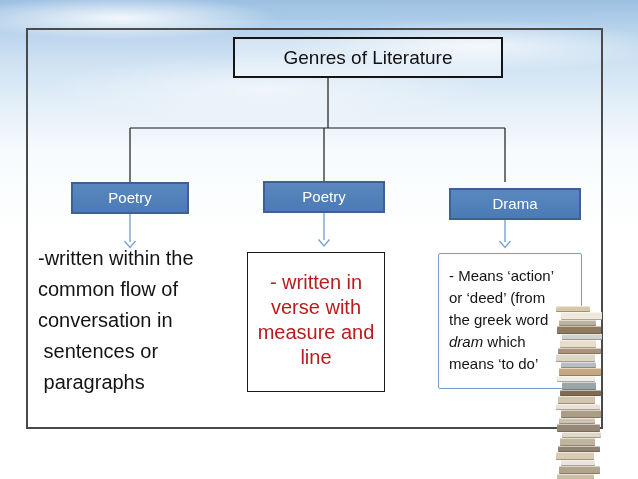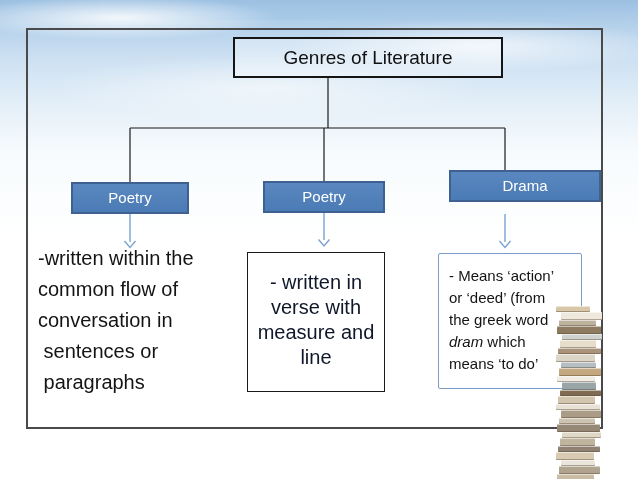--- a/index.html
+++ b/index.html
@@ -37,31 +37,31 @@
   svg.connectors { position:absolute; left:0; top:0; width:638px; height:479px; pointer-events:none; }
 
   .node {
     position:absolute; height:32px;
     background:linear-gradient(180deg,#5a87bf,#4b7bb5);
     border:2px solid #3e6191; color:#ffffff;
     text-align:center; line-height:28px; font-size:15px;
   }
   .node.prose  { left:71px;  top:182px; width:118px; }
   .node.poetry { left:263px; top:181px; width:122px; }
-  .node.drama  { left:449px; top:170px; width:152px; }
+  .node.drama  { left:449px; top:188px; width:132px; }
 
   .desc-prose {
     position:absolute; left:29px; top:243px; width:208px;
     font-size:20px; line-height:31px; white-space:pre-wrap; color:#141414;padding-left:9px;
   }
   .desc-poetry {
     position:absolute; left:247px; top:252px; width:138px; height:140px;
     background:#ffffff; border:1px solid #1a1a1a;
     text-align:center; padding-top:17px;
-    font-size:20px; line-height:25px; white-space:pre-wrap; color:#0f172a;
+    font-size:20px; line-height:25px; white-space:pre-wrap; color:#b91c1c;
   }
   .desc-drama {
     position:absolute; left:438px; top:253px; width:144px; height:136px;
     background:#ffffff; border:1px solid #7a9cc6; border-radius:2px;
     padding:11px 4px 8px 10px;
     font-size:15px; line-height:22px; white-space:pre-wrap; color:#141414;
   }
   .desc-drama em { }
 
   .book-stack {

